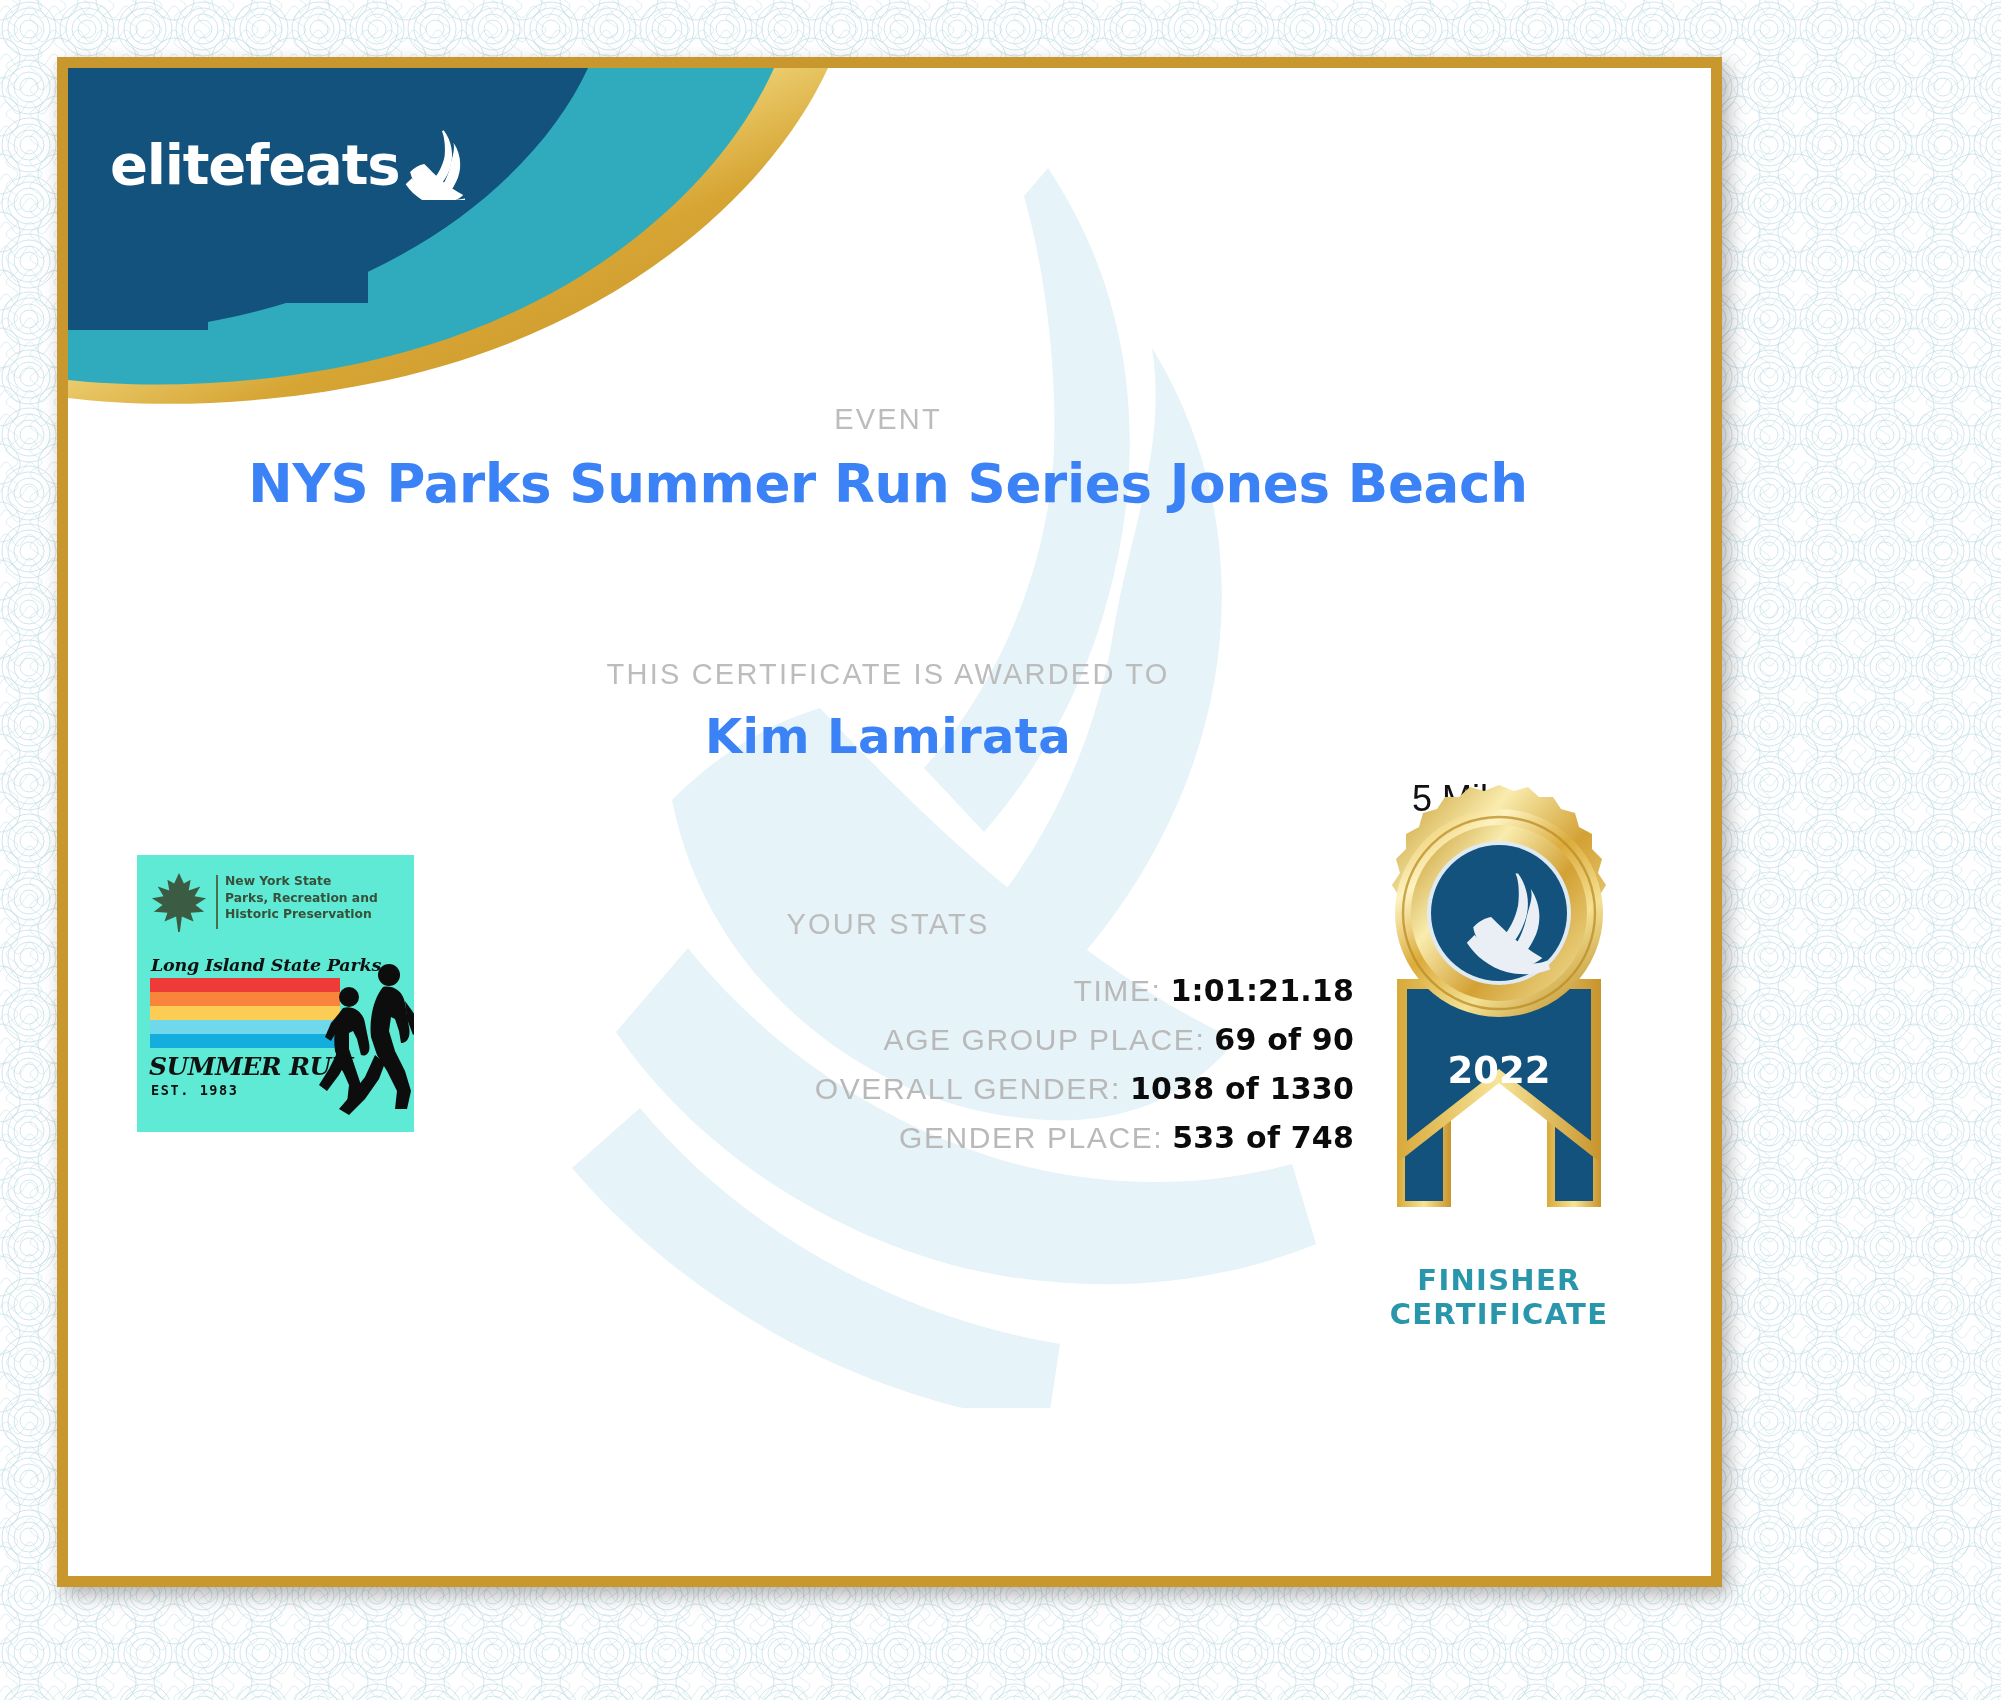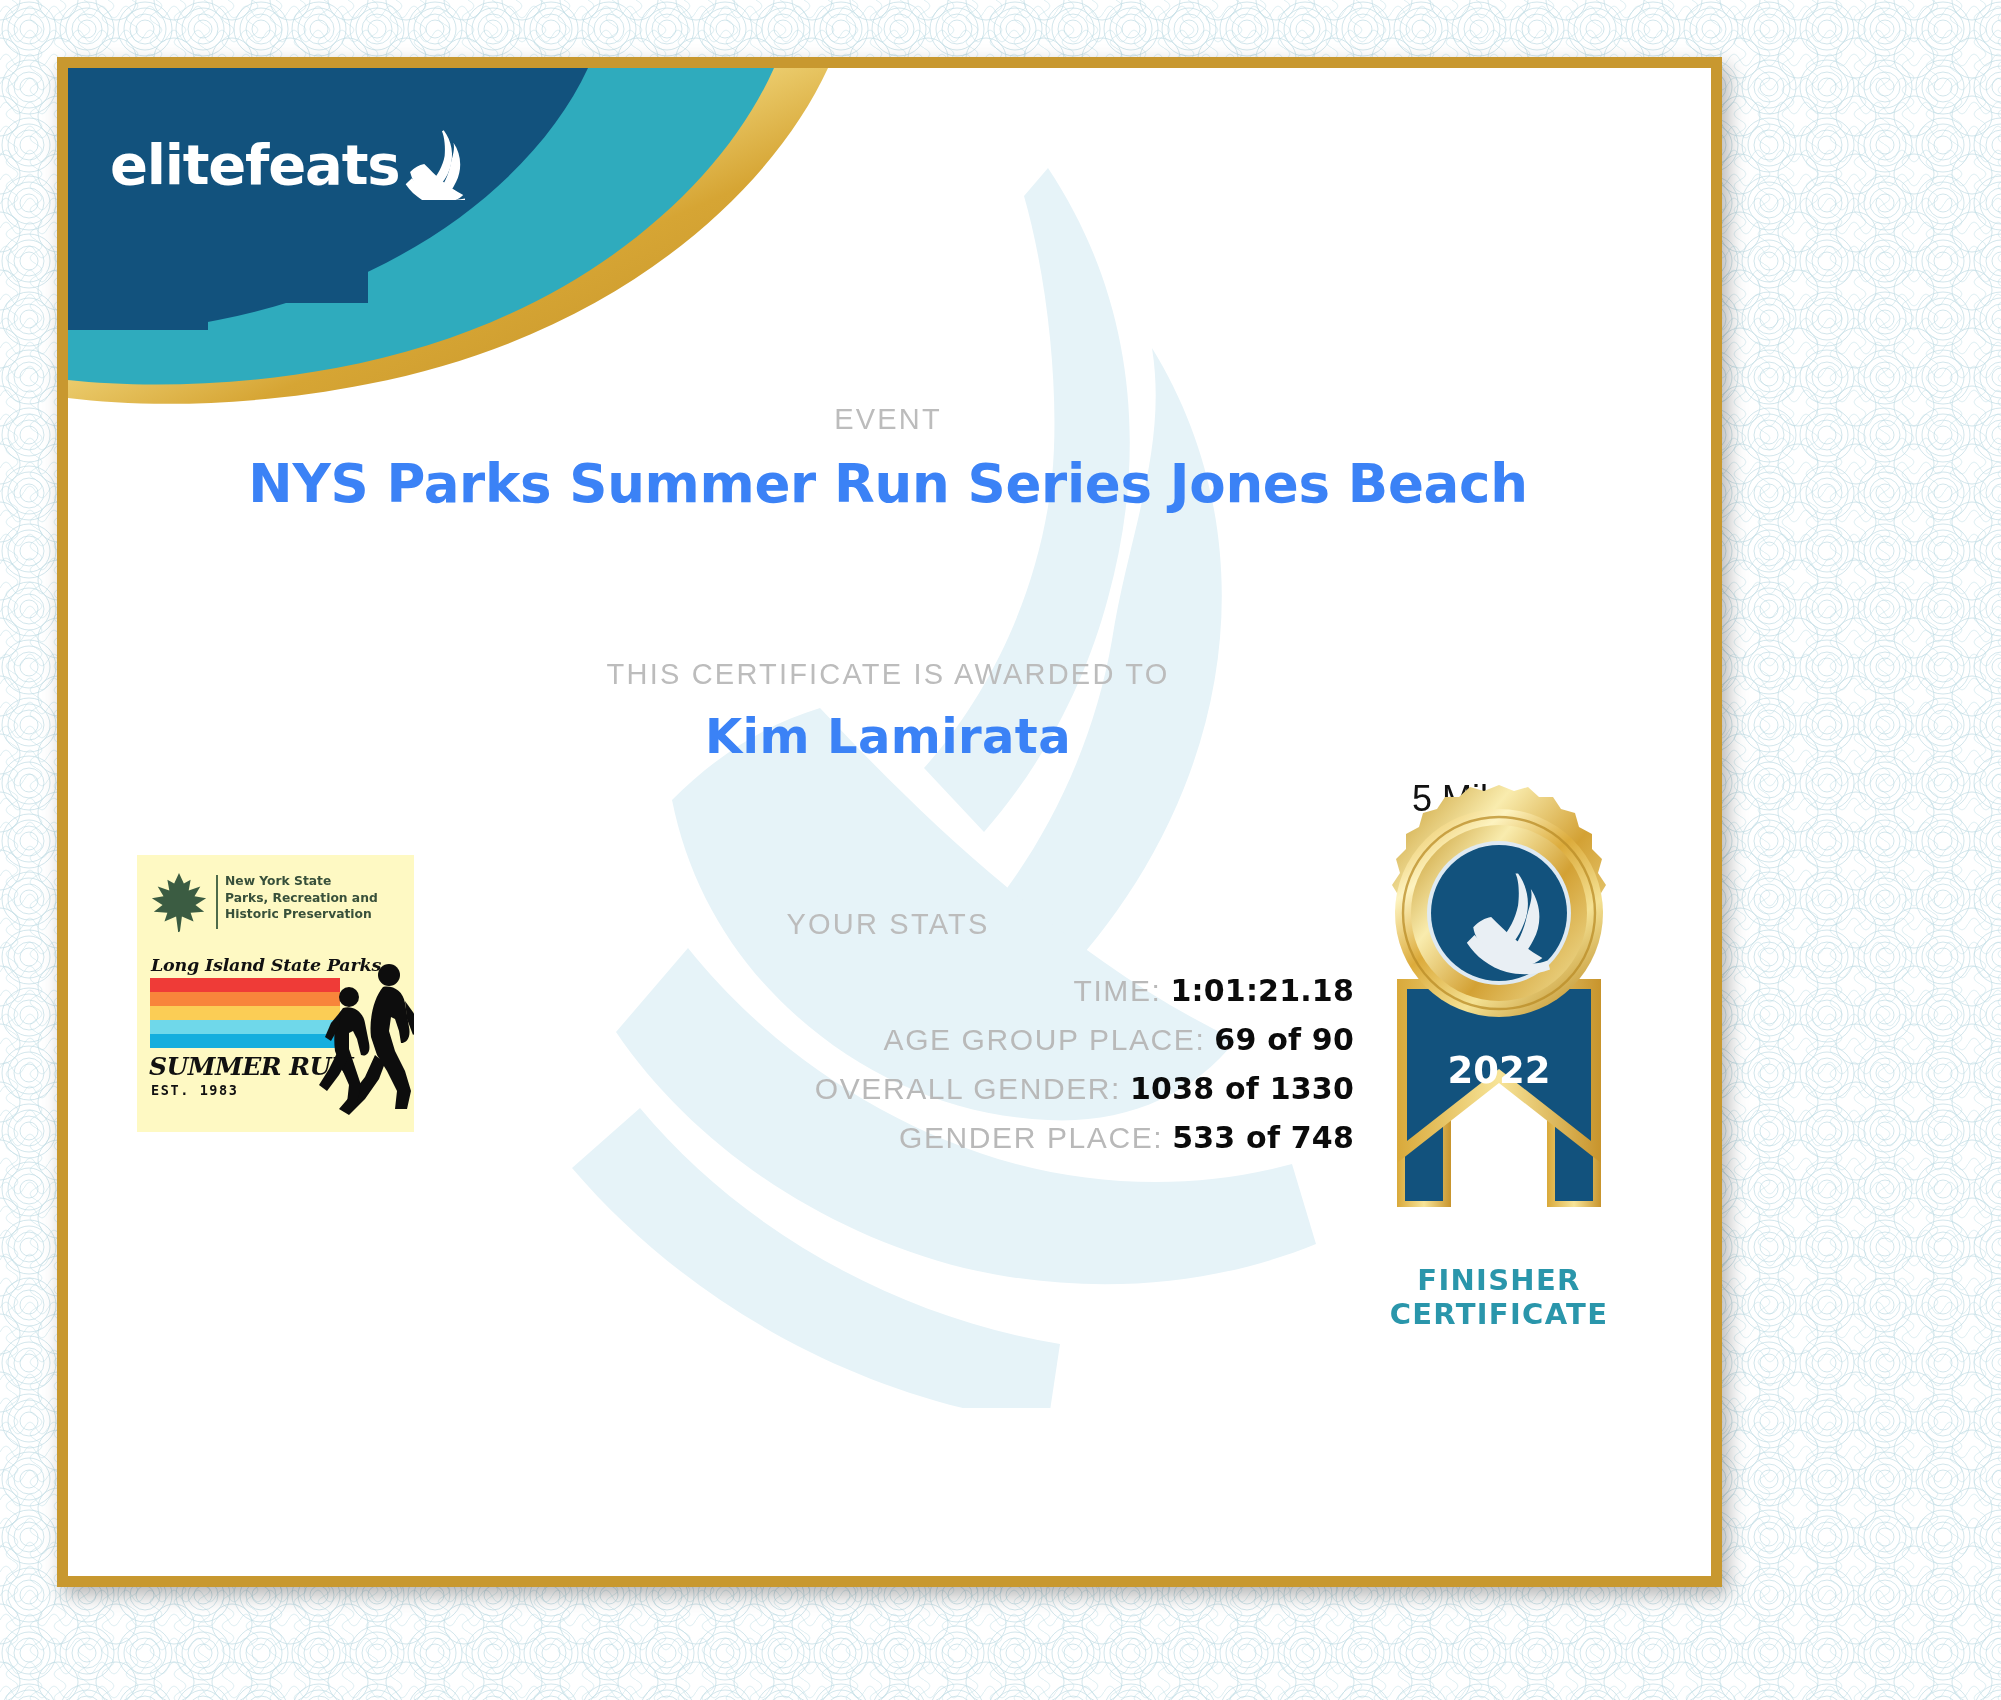--- a/index.html
+++ b/index.html
@@ -107,21 +107,21 @@
   }
   .stat-val {
     color:#0b0b0b; font-size:30px; font-weight:700; letter-spacing:0.2px;
     font-family:"DejaVu Sans", sans-serif;
   }
 
   
   #sponsor {
     position:absolute; left:69px; top:787px;
     width:277px; height:277px;
-    background:#fef9c3;
+    background:#5eead4;
     overflow:hidden;
   }
   #sponsor .nys-row { display:flex; align-items:flex-start; padding:16px 10px 0 12px; gap:7px; }
   #sponsor .leaf { width:60px; height:62px; flex:none; }
   #sponsor .divider { width:2px; background:#4e6b4a; height:54px; margin-top:4px; flex:none; }
   #sponsor .nys-text {
     font-size:12.3px; line-height:1.35; color:#38503a; font-weight:700;
     font-family:"DejaVu Sans", sans-serif; padding-top:2px;
   }
   #sponsor .li-wrap { position:relative; margin-top:22px; height:170px; }

